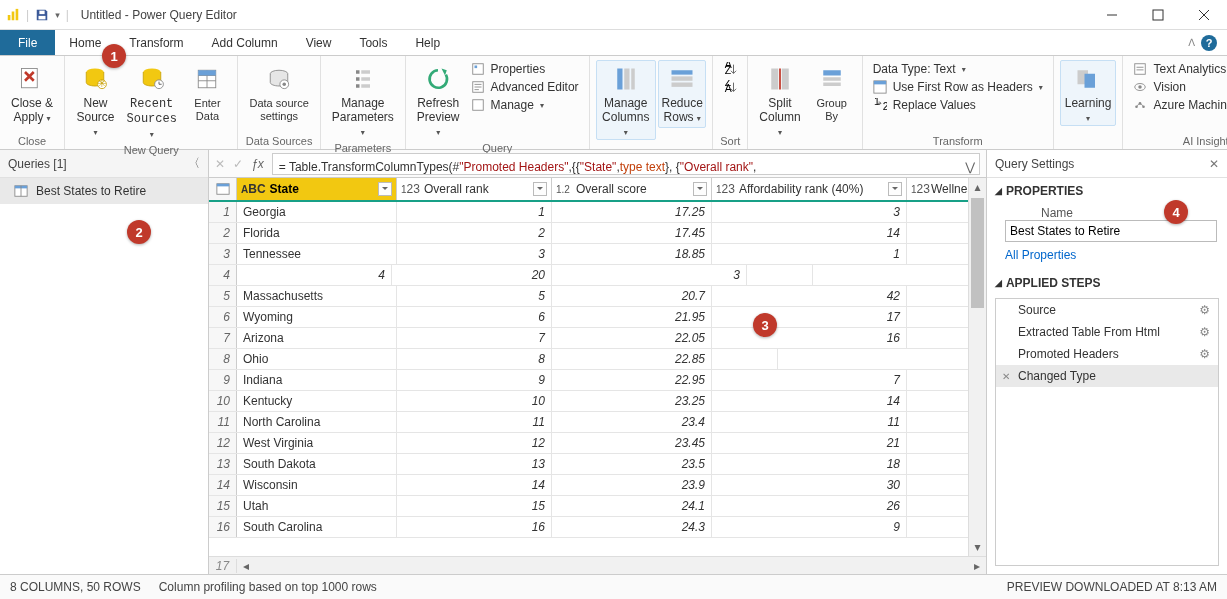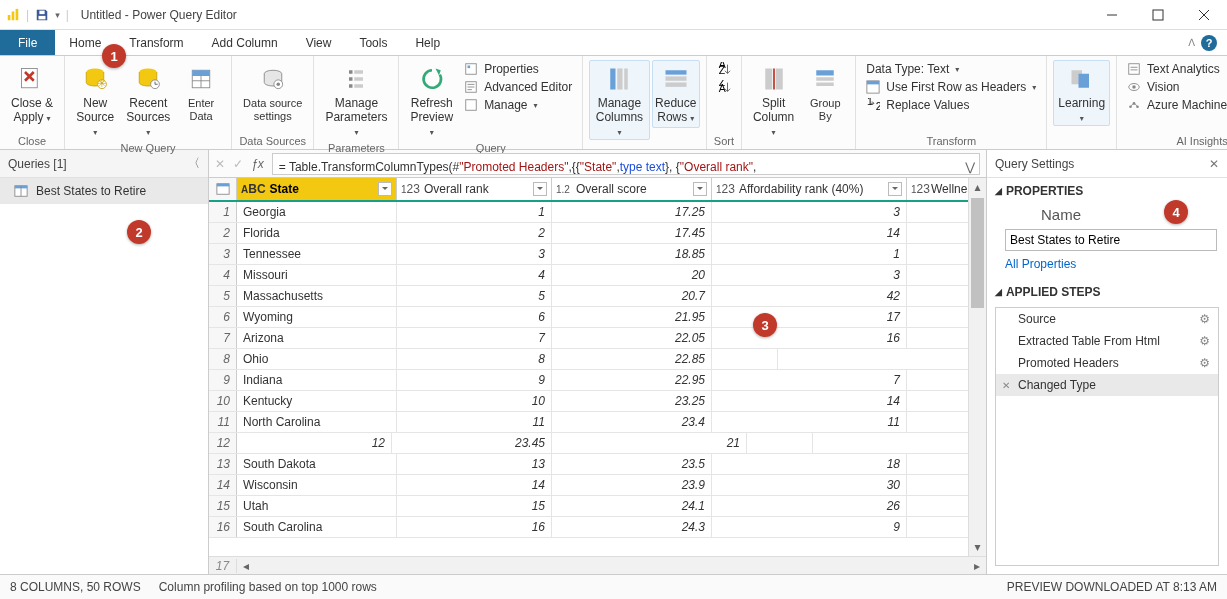--- a/index.html
+++ b/index.html
@@ -39,21 +39,21 @@
 .pane-header { height:28px; display:flex; align-items:center; justify-content:space-between; padding:0 8px; color:#444; background:#f5f5f5; border-bottom:1px solid #e1e1e1; }
 .pane-header .collapse { font-size:12px; color:#555; }
 .queries-pane .qitem { display:flex; align-items:center; gap:8px; padding:6px 12px; background:#e9e9e9; border-left:2px solid transparent; }
 .queries-pane .qitem .qicon { width:14px; height:14px; }
 
 .center { flex:1; display:flex; flex-direction:column; border-right:1px solid #ccc; min-width:0; }
 .formula-bar { height:28px; display:flex; align-items:center; gap:8px; border-bottom:1px solid #ccc; padding:0 6px; background:#fbfbfb; }
 .formula-bar .fx { font-style:italic; color:#666; }
 .formula-bar .fbtns { display:flex; gap:8px; color:#999; }
 .formula-input { flex:1; height:22px; border:1px solid #ccc; padding:0 6px; display:flex; align-items:flex-end; font-family: Consolas, monospace; font-size:12px; color:#333; background:#fff; white-space:nowrap; overflow:hidden; position:relative;}
-.formula-input .kw-type { color:#1d4ed8; }
+.formula-input .kw-type { color:#c2410c; }
 .formula-input .kw-str { color:#a31515; }
 .formula-input .drop-tri { position:absolute; right:4px; color:#666; }
 
 .grid-wrap { flex:1; overflow:hidden; position:relative; display:flex; flex-direction:column; }
 .grid-header-row { display:flex; height:24px; background:#fff; border-bottom:2px solid #18a087; }
 .rownum-head { width:28px; border-right:1px solid #ccc; background:#f7f7f7; display:flex; align-items:center; justify-content:center; }
 .rownum-head svg { width:14px; height:14px; }
 .col { border-right:1px solid #ccc; display:flex; align-items:center; padding:0 4px; position:relative; }
 .col .typetag { font-size:10px; color:#555; margin-right:4px; min-width:16px; display:flex; align-items:center; }
 .col .filter { margin-left:auto; border:1px solid #bbb; width:14px; height:14px; display:flex; align-items:center; justify-content:center; background:#fdfdfd; }
@@ -80,21 +80,21 @@
 .vscroll .arrow { position:absolute; left:0; right:0; height:18px; display:flex; align-items:center; justify-content:center; color:#666; }
 .hscroll { height:18px; background:#f1f1f1; border-top:1px solid #ddd; display:flex; align-items:center; }
 .hscroll .arrow { width:18px; text-align:center; color:#666; }
 .hscroll .track { flex:1; position:relative; height:100%; }
 
 .settings-pane { width:240px; display:flex; flex-direction:column; }
 .settings-pane .pane-header { background:#fff; }
 .sec-head { display:flex; align-items:center; gap:4px; padding:6px 8px; font-weight:bold; color:#333; font-size:11px; }
 .sec-head .tri { font-size:9px; }
 .sec-body { padding: 2px 10px 8px 18px; }
-.prop-label { font-size:15px; color:#555; margin-bottom:6px;padding-left:36px; }
+.prop-label { font-size:12px; color:#555; margin-bottom:0;padding-left:36px; }
 .prop-input { width:100%; border:1px solid #bbb; height:22px; padding:0 4px; }
 .linkish { color:#0066cc; cursor:pointer; margin-top:6px; display:inline-block; }
 .steps { border:1px solid #ccc; margin:2px 8px 8px 8px; flex:1; background:#fff; }
 .step { display:flex; align-items:center; height:22px; padding:0 8px 0 22px; position:relative; }
 .step .gear { margin-left:auto; color:#888; }
 .step.active { background:#e9e9e9; }
 .step .mark { position:absolute; left:6px; color:#888; font-size:10px; }
 
 .statusbar { height:24px; display:flex; align-items:center; padding:0 10px; background:#fafafa; color:#444; font-size:11px; }
 
@@ -188,21 +188,21 @@
       </div>
       <div class="rbtn">
         <div class="ricon">
             <svg viewBox="0 0 32 32">
               <ellipse cx="16" cy="8" rx="10" ry="4" fill="#F2C811"></ellipse>
               <path d="M6 8v12c0 2 4.5 4 10 4s10-2 10-4V8" fill="#F2C811" stroke="#c9a20a"></path>
               <circle cx="24" cy="22" r="5" fill="#fff" stroke="#888"></circle>
               <path d="M24 19v3h3" stroke="#555" fill="none"></path>
             </svg>
           </div>
-        <div class="rlbl"><span style="white-space:pre;">Recent
+        <div class="rlbl"><span style="white-space:pre;font-family:Liberation Mono, monospace;">Recent
 Sources</span> <span class="drop-arrow">▾</span></div>
       </div>
       <div class="rbtn">
         <div class="ricon">
             <svg viewBox="0 0 32 32">
               <rect x="6" y="6" width="20" height="20" fill="#fff" stroke="#888"></rect>
               <line x1="6" y1="12" x2="26" y2="12" stroke="#888"></line>
               <line x1="6" y1="18" x2="26" y2="18" stroke="#888"></line>
               <line x1="16" y1="6" x2="16" y2="26" stroke="#888"></line>
               <rect x="6" y="6" width="20" height="6" fill="#6aa0d8"></rect>
@@ -555,21 +555,20 @@
           <div class="grid-row">
             <div class="rownum">3</div>
             <div class="cell state">Tennessee</div>
             <div class="cell rank">3</div>
             <div class="cell score">18.85</div>
             <div class="cell aff">1</div>
             <div class="cell well"></div>
           </div>
           <div class="grid-row">
             <div class="rownum">4</div>
-            <div class="cell state">Missouri</div>
             <div class="cell rank">4</div>
             <div class="cell score">20</div>
             <div class="cell aff">3</div>
             <div class="cell well"></div>
           </div>
           <div class="grid-row">
             <div class="rownum">5</div>
             <div class="cell state">Massachusetts</div>
             <div class="cell rank">5</div>
             <div class="cell score">20.7</div>
@@ -618,20 +617,21 @@
           <div class="grid-row">
             <div class="rownum">11</div>
             <div class="cell state">North Carolina</div>
             <div class="cell rank">11</div>
             <div class="cell score">23.4</div>
             <div class="cell aff">11</div>
             <div class="cell well"></div>
           </div>
           <div class="grid-row">
             <div class="rownum">12</div>
+            <div class="cell state">West Virginia</div>
             <div class="cell rank">12</div>
             <div class="cell score">23.45</div>
             <div class="cell aff">21</div>
             <div class="cell well"></div>
           </div>
           <div class="grid-row">
             <div class="rownum">13</div>
             <div class="cell state">South Dakota</div>
             <div class="cell rank">13</div>
             <div class="cell score">23.5</div>

